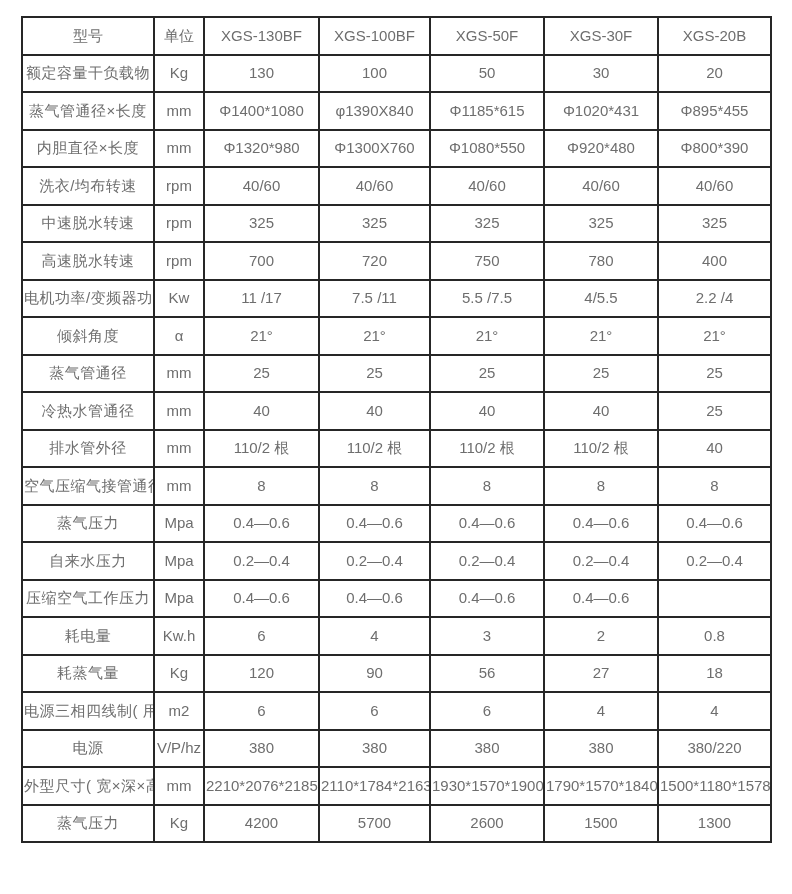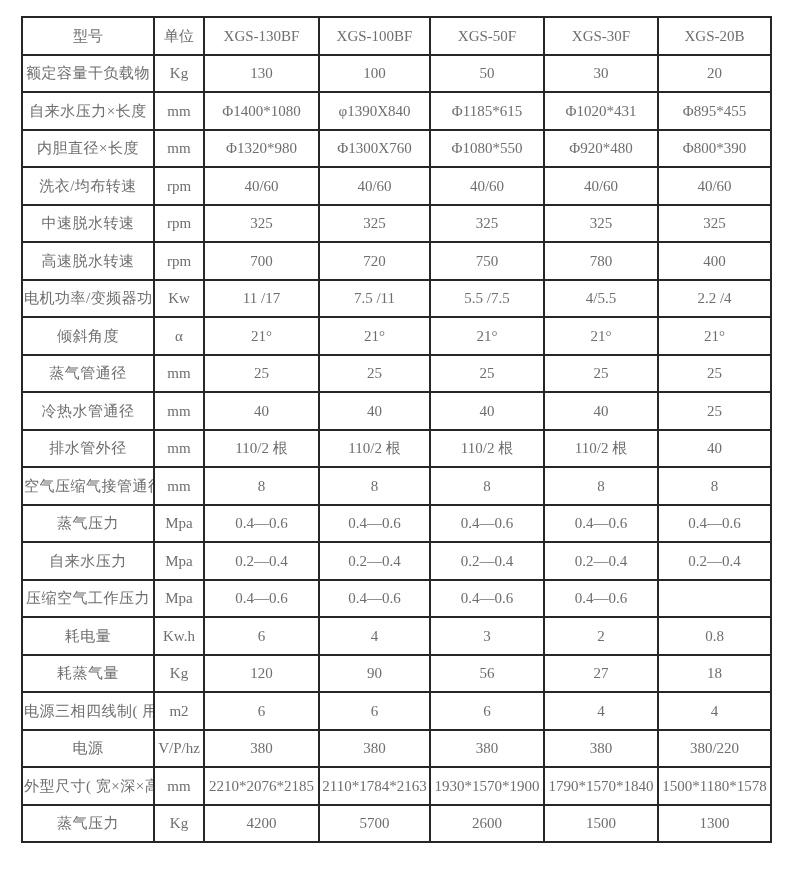--- a/index.html
+++ b/index.html
@@ -5,21 +5,21 @@
   html, body {
     margin: 0;
     padding: 0;
     background: #ffffff;
   }
   .page {
     position: relative;
     width: 792px;
     height: 894px;
     background: #ffffff;
-    font-family: Liberation Serif, serif;
+    font-family: Liberation Sans, sans-serif;
   }
   table.spec-table {
     position: absolute;
     left: 21px;
     top: 16px;
     width: 749px;
     border-collapse: collapse;
     table-layout: fixed;
     background: #ffffff;
   }
@@ -73,21 +73,21 @@
         <tr>
           <td class="label-cell">额定容量干负载物</td>
           <td class="unit-cell">Kg</td>
           <td class="value-cell">130</td>
           <td class="value-cell">100</td>
           <td class="value-cell">50</td>
           <td class="value-cell">30</td>
           <td class="value-cell">20</td>
         </tr>
         <tr>
-          <td class="label-cell">自来水压力×长度</td>
+          <td class="label-cell">蒸气管通径×长度</td>
           <td class="unit-cell">mm</td>
           <td class="value-cell">Φ1400*1080</td>
           <td class="value-cell">φ1390X840</td>
           <td class="value-cell">Φ1185*615</td>
           <td class="value-cell">Φ1020*431</td>
           <td class="value-cell">Φ895*455</td>
         </tr>
         <tr>
           <td class="label-cell">内胆直径×长度</td>
           <td class="unit-cell">mm</td>

